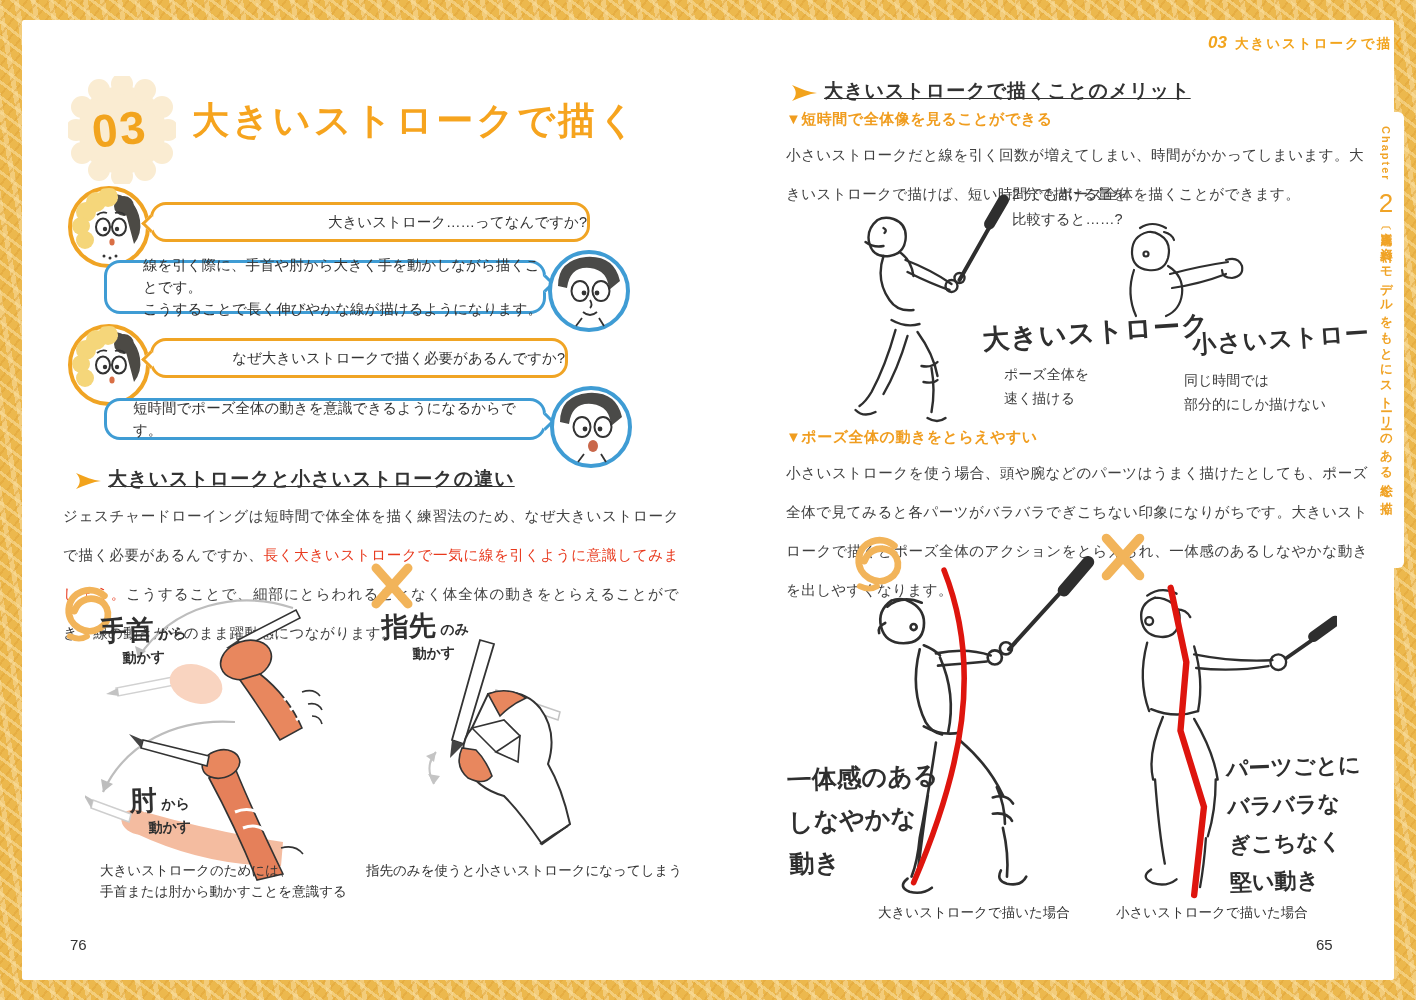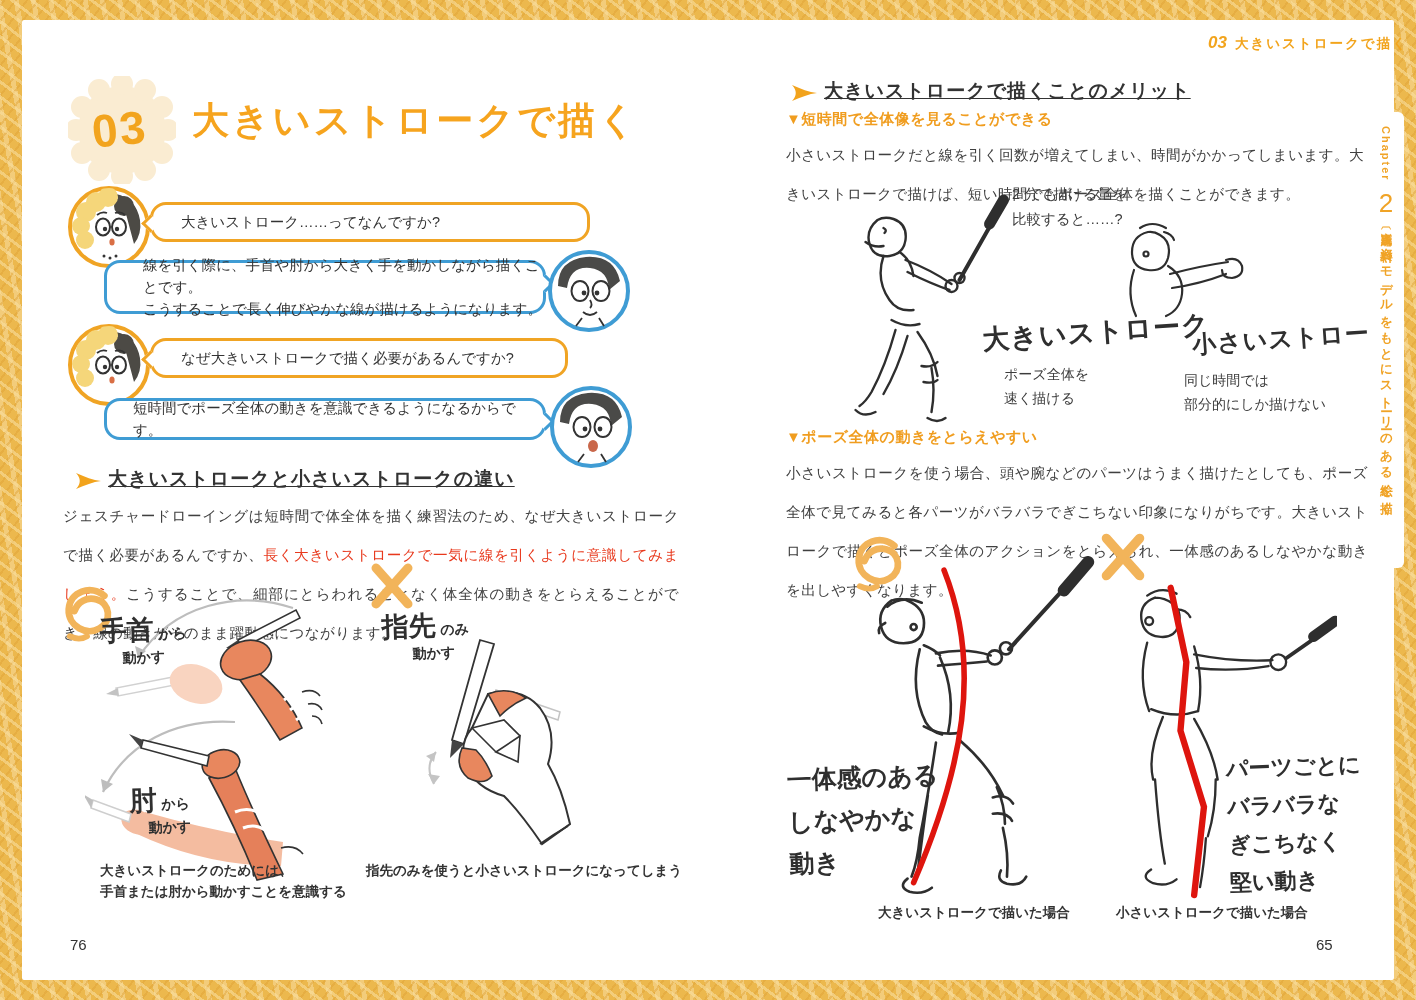--- a/index.html
+++ b/index.html
@@ -12,35 +12,35 @@
       repeating-linear-gradient(80deg, rgba(255,241,206,.35) 0 5px, transparent 5px 17px);
   }
   .paper { position:absolute; left:22px; top:20px; width:1372px; height:960px; background:#ffffff; border-radius:2px; }
   .abs { position:absolute; }
 
   
   .badge-num { font-size:46px; font-weight:bold; color:#f2a41e; transform:rotate(-6deg); letter-spacing:2px; }
   .lesson-title { font-size:37px; font-weight:bold; color:#f6a41e; letter-spacing:3px; white-space:nowrap; }
 
   
-  .bubble { position:absolute; background:#fff; border-radius:16px; display:flex; align-items:center; }
+  .bubble { position:absolute; background:#fff; border-radius:16px; display:flex; align-items:center;justify-content:flex-end; }
   .bubble.orange { border:3px solid #f0a424; }
   .bubble.blue { border:3px solid #3f9cd4; }
   .bubble-text { font-size:14.5px; color:#333; line-height:22px; white-space:pre-line; }
   .tail { position:absolute; width:13px; height:13px; background:#fff; }
   .tail.left { left:-9px; top:12px; border-left:3px solid #f0a424; border-bottom:3px solid #f0a424; transform:rotate(45deg); }
   .tail.right { right:-9px; top:14px; border-right:3px solid #3f9cd4; border-top:3px solid #3f9cd4; transform:rotate(45deg); }
   .avatar { position:absolute; }
 
   
   .sec-head { font-size:19px; font-weight:bold; color:#333; letter-spacing:1px; white-space:nowrap;text-decoration:underline; }
   .para { font-size:14.6px; line-height:39px; color:#404040; text-align:justify; letter-spacing:.3px; }
   .red { color:#e8391d; }
   .subhead { font-size:15px; font-weight:bold; color:#f09d1f; letter-spacing:.5px; white-space:nowrap; }
-  .caption { font-size:13.5px; font-weight:700; color:#333; line-height:21px; white-space:pre-line; }
+  .caption { font-size:13.5px; font-weight:400; color:#333; line-height:21px; white-space:pre-line; }
   .pagenum { font-size:15px; color:#333; }
 
   
   .hand-note { color:#2f2f2f; transform:rotate(-2deg); white-space:nowrap; }
   .hand-note .big { font-size:27px; font-weight:600; }
   .hand-note .small { font-size:14px; font-weight:600; }
   .hand-label { font-size:26px; font-weight:600; color:#2f2f2f; transform:rotate(-4deg); white-space:nowrap; letter-spacing:1px; }
   .hand-anno { font-weight:600; color:#2f2f2f; transform:rotate(-2deg); white-space:pre-line; }
   .note-text { font-size:14.5px; line-height:25px; color:#3c3c3c; white-space:pre-line; }
   .desc-text { font-size:14px; line-height:24px; color:#3c3c3c; white-space:pre-line; }

